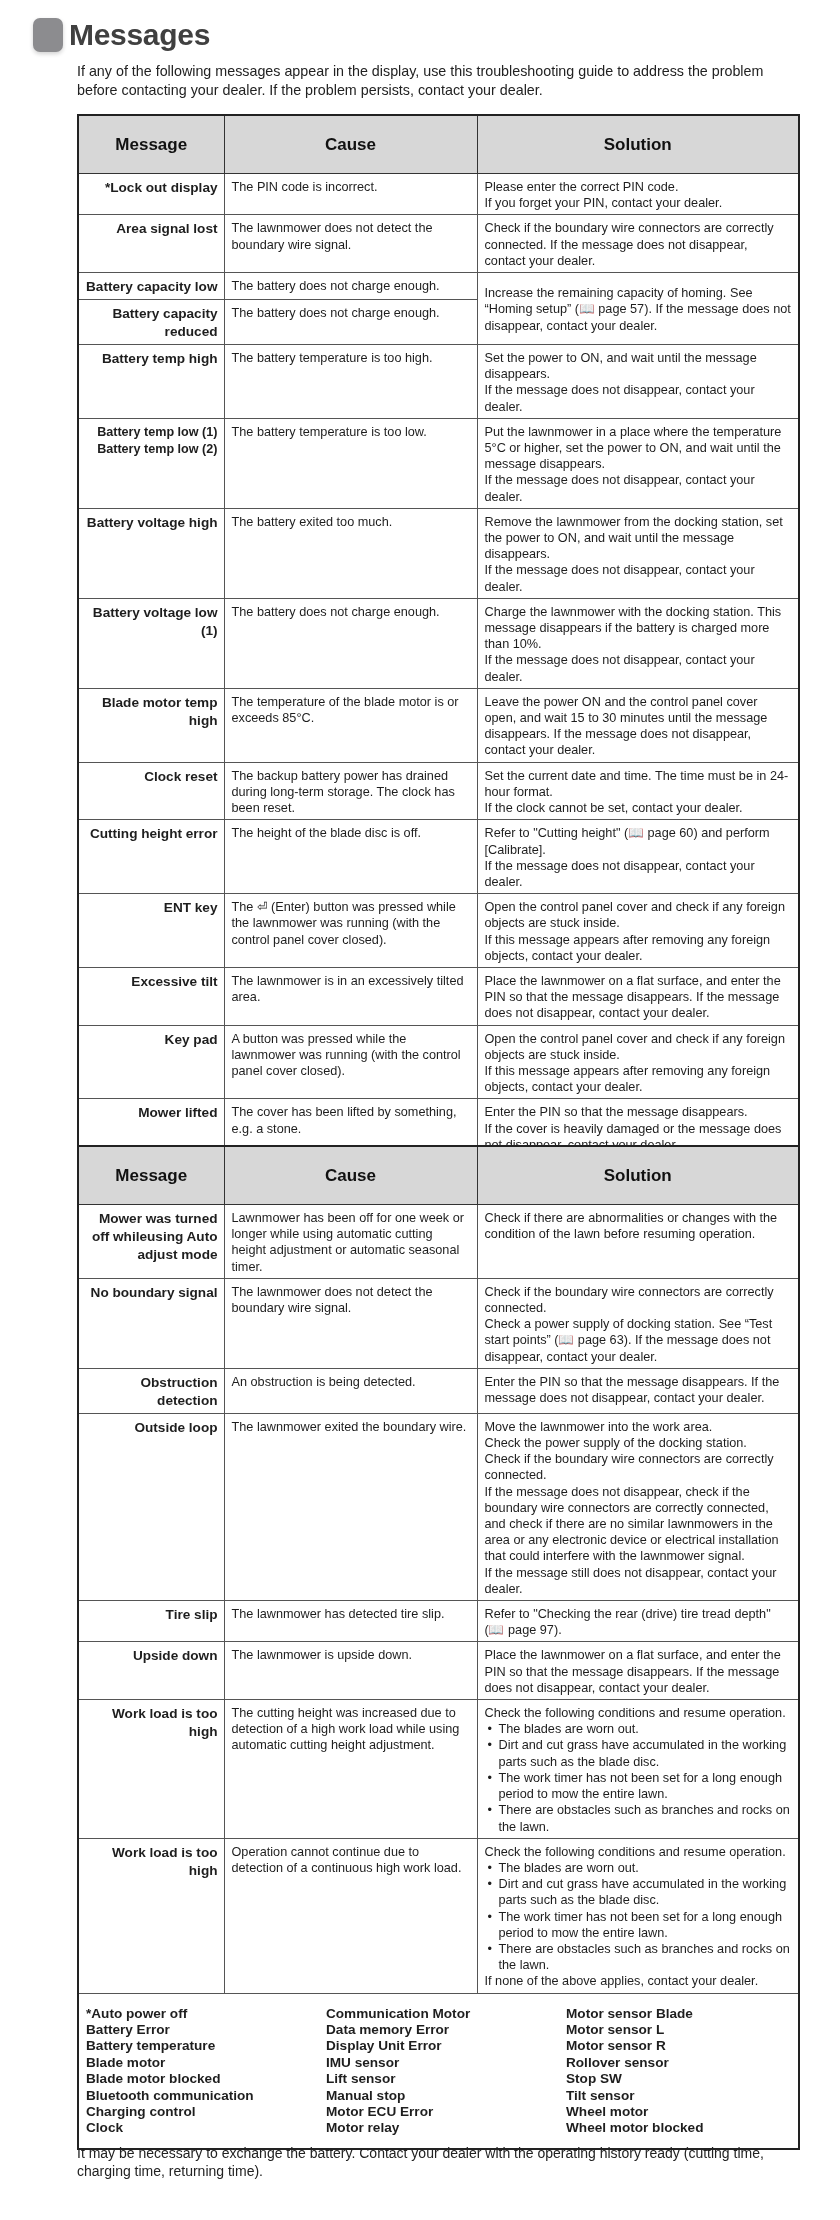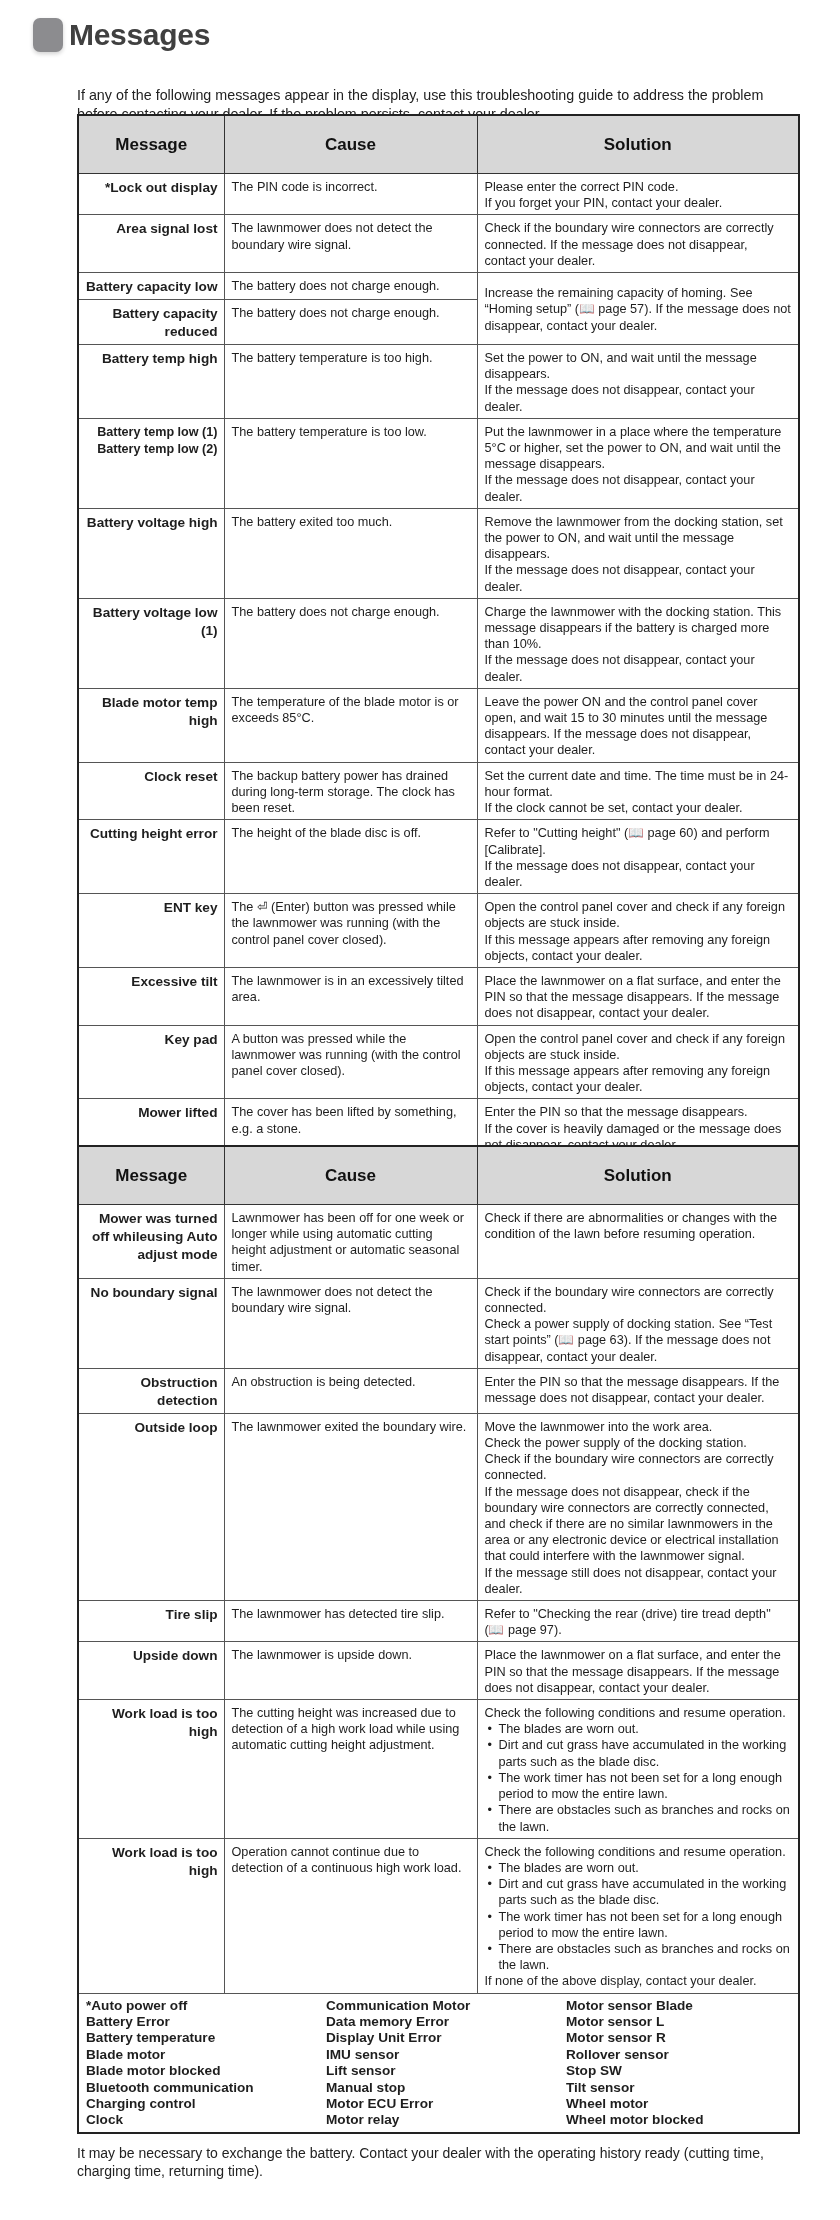--- a/index.html
+++ b/index.html
@@ -1,20 +1,20 @@
 <!DOCTYPE html>
 <html><head>
 <meta charset="utf-8">
 <style>
   html, body { margin: 0; padding: 0; background: #ffffff; }
   body { width: 840px; height: 2220px; position: relative; font-family: "Liberation Sans", sans-serif; color: #1a1a1a; overflow: hidden; }
   .title-wrap { position: absolute; left: 33px; top: 18px; display: flex; align-items: center; }
   .title-tab { width: 30px; height: 34px; border-radius: 7px; background: #8c8c8f; box-shadow: 0 2px 4px rgba(0,0,0,0.18); margin-right: 6px; }
   .title { font-size: 30px; font-weight: bold; color: #404040; letter-spacing: -0.3px; }
-  .intro { position: absolute; left: 77px; top: 62px; width: 730px; font-size: 14.3px; line-height: 18.5px; color: #222; margin-top: 24px; }
+  .intro { position: absolute; left: 77px; top: 62px; width: 730px; font-size: 14.3px; line-height: 18.5px; color: #222; }
   .tbl { position: absolute; left: 77px; width: 723px; border-collapse: collapse; border: 2px solid #222; table-layout: fixed; }
   .tbl th { background: #d7d7d7; font-size: 17px; font-weight: bold; color: #111; height: 25px; padding: 16px; border: 1px solid #333; border-bottom: 1.5px solid #333; }
   .tbl td { border: 1px solid #555; vertical-align: top; padding: 5px 6px 3px 7px; font-size: 12.7px; line-height: 16.2px; color: #1e1e1e; }
   .tbl td.msg { font-weight: bold; font-size: 13.6px; line-height: 18px; padding-left: 7px; text-align: right; }
   .tbl td.msg.small { font-size: 12.6px; line-height: 17px; }
   .col1 { width: 146px; } .col2 { width: 253px; } .col3 { width: auto; }
   .sol div { margin: 0; }
   .sol ul { margin: 0; padding: 0; list-style: none; }
   .sol li { position: relative; padding-left: 14px; }
   .sol li::before { content: "•"; position: absolute; left: 3px; top: 0; }
@@ -243,27 +243,27 @@
         <td class="msg">Work load is too high</td>
         <td>Operation cannot continue due to detection of a continuous high work load.</td>
         <td class="sol">
           <div>Check the following conditions and resume operation.</div>
           <ul>
             <li>The blades are worn out.</li>
             <li>Dirt and cut grass have accumulated in the working parts such as the blade disc.</li>
             <li>The work timer has not been set for a long enough period to mow the entire lawn.</li>
             <li>There are obstacles such as branches and rocks on the lawn.</li>
           </ul>
-          <div>If none of the above display, contact your dealer.</div>
+          <div>If none of the above applies, contact your dealer.</div>
         </td>
       </tr>
     </tbody>
   <tbody>
     <tr>
-      <td colspan="3" style="padding:0 7px;">
+      <td colspan="3" style="padding:8px 7px;">
         <div class="contact-grid" id="contact-grid">
             <div>
               <div>*Auto power off</div>
               <div>Battery Error</div>
               <div>Battery temperature</div>
               <div>Blade motor</div>
               <div>Blade motor blocked</div>
               <div>Bluetooth communication</div>
               <div>Charging control</div>
               <div>Clock</div>

